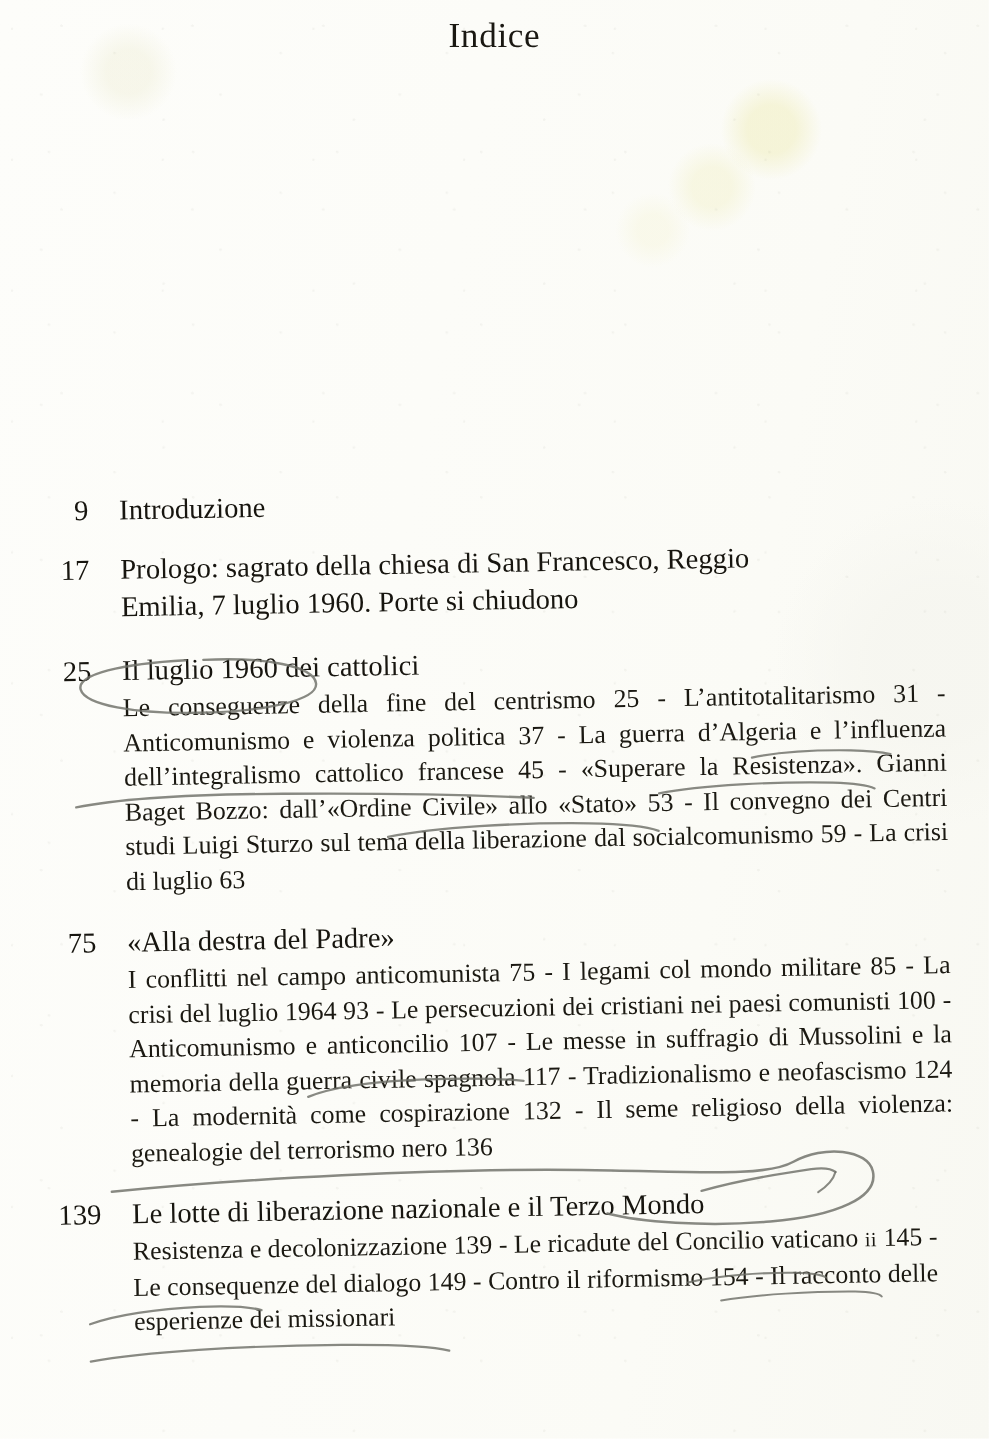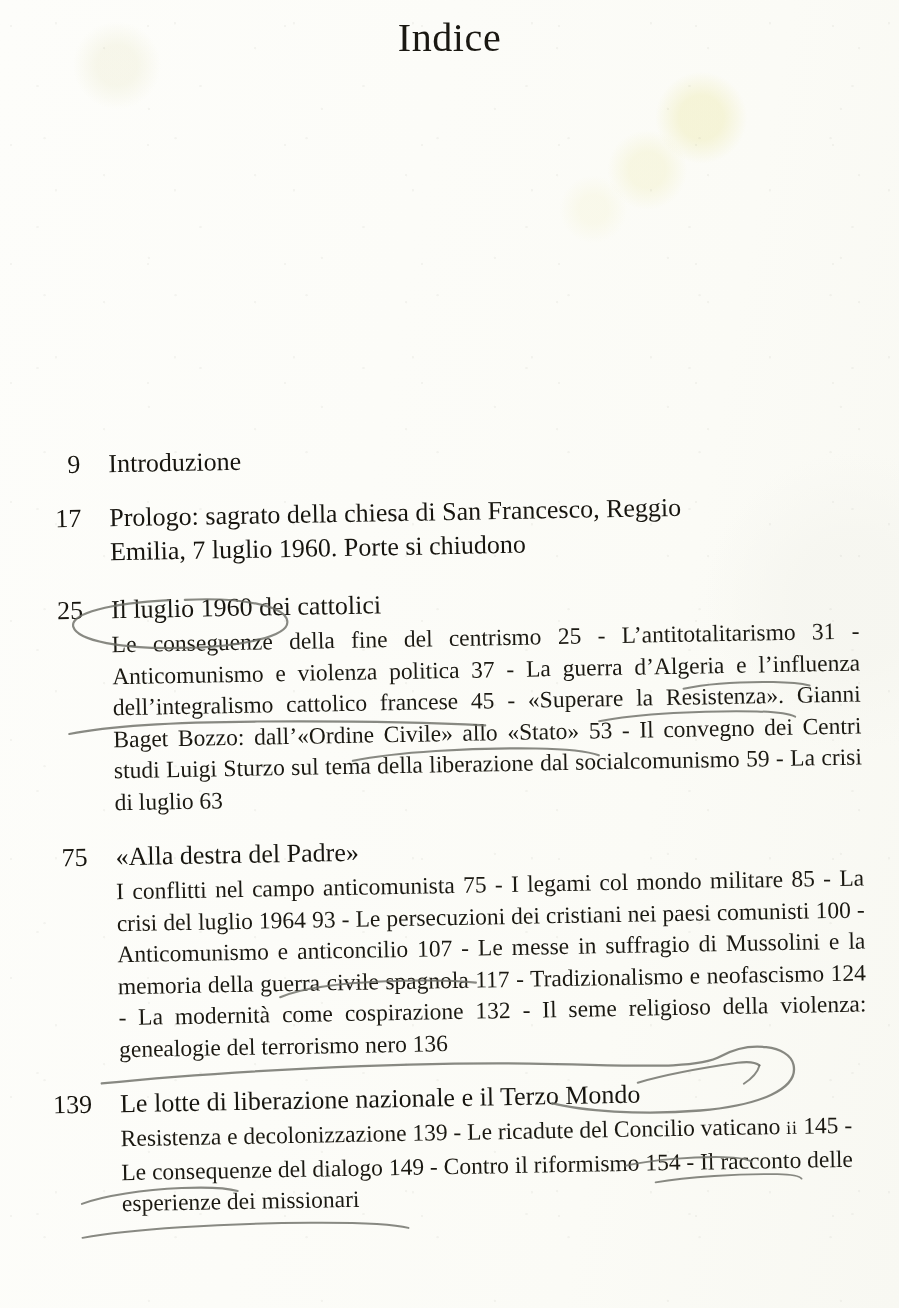--- a/index.html
+++ b/index.html
@@ -46,21 +46,21 @@
     pointer-events: none;
   }
 
   
   #title {
     position: absolute;
     left: 0;
     top: 14px;
     width: 899px;
     text-align: center;
-    font-size: 40px;
+    font-size: 32px;
     letter-spacing: 0.6px;
     font-weight: 400;
     color: #1a1812;
   }
 
   
   #entries {
     position: absolute;
     left: 0;
     top: 441px;

